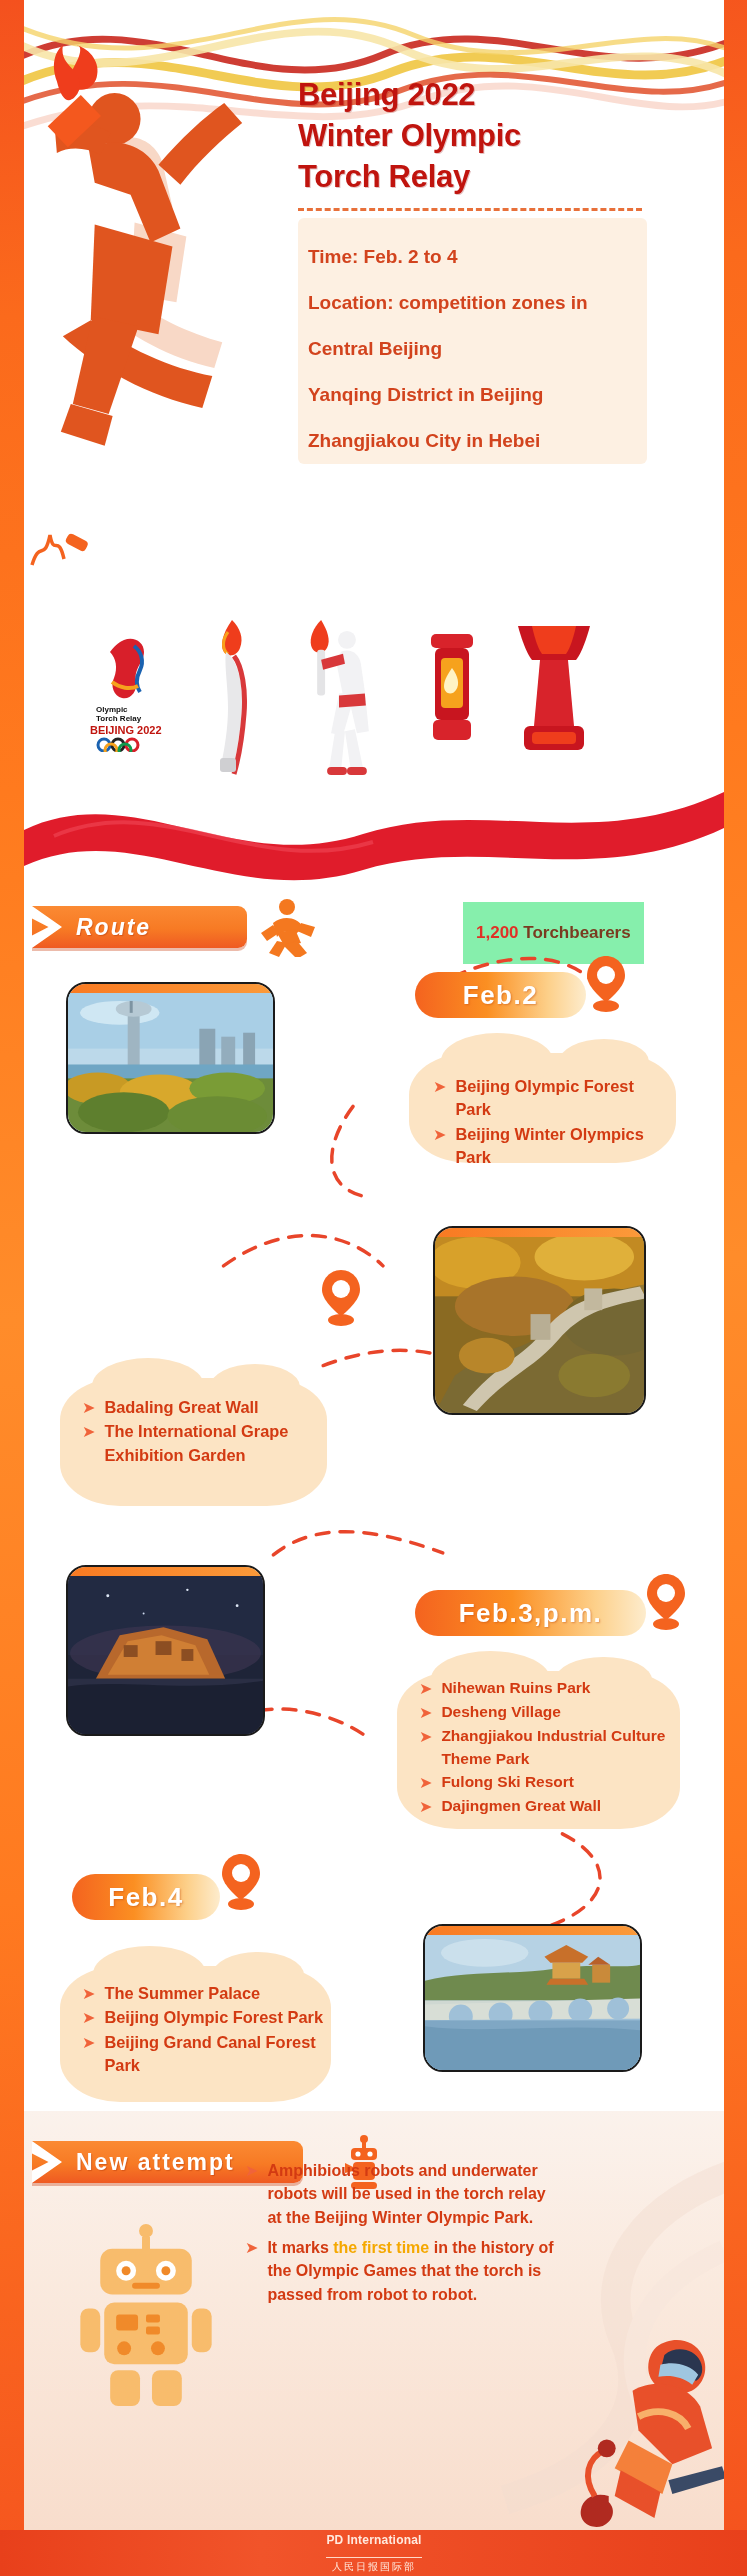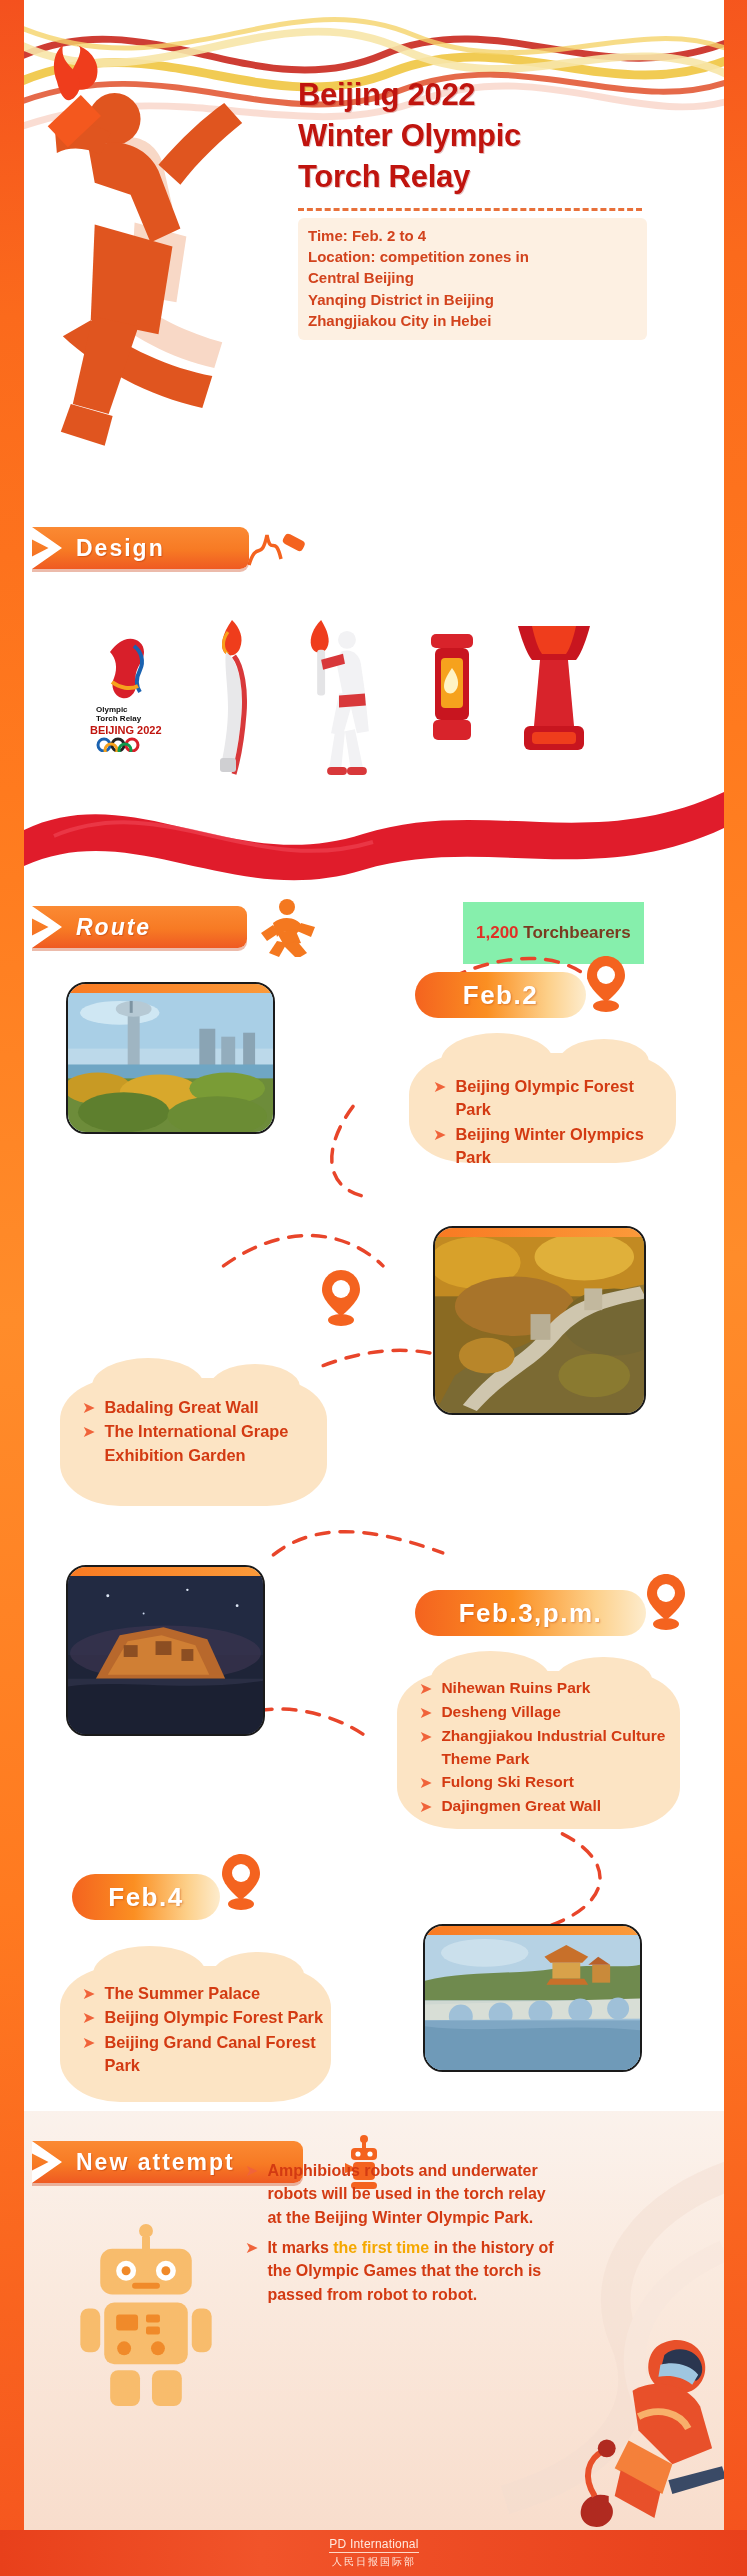--- a/index.html
+++ b/index.html
@@ -27,21 +27,21 @@
   .title-line {
     font-size:31px; font-weight:bold; color:#c0140e; letter-spacing:-0.3px;
     line-height:1.32; text-shadow:1px 1px 0 rgba(150,10,10,.25);
   }
   .dashed-rule {
     margin:10px 0 7px 0; height:0; border-top:3px dashed #e8703a; width:344px;
   }
   .infobox {
     background:#fdf0e2; border-radius:6px; padding:7px 10px 9px 10px; width:349px;
   }
-  .infobox p { color:#d2431d; font-size:15px; font-weight:bold; line-height:1.42; }
+  .infobox p { color:#d2431d; font-size:19px; font-weight:bold; line-height:1.42;margin-top:19px; }
 
   
   .banner-row { position:absolute; display:flex; align-items:center; }
   .banner {
     position:relative; height:42px; display:flex; align-items:center;
     padding:0 26px 0 44px;
     background:linear-gradient(180deg,#fb8a33 0%,#f77a24 55%,#ef5a22 100%);
     border-radius:0 9px 9px 0;
     box-shadow:0 3px 0 rgba(200,60,15,.35);
   }
@@ -113,22 +113,22 @@
   .attempt-text .bullet .txt { font-size:16px; line-height:1.46; }
   .hl { color:#f5a800; }
 
   
   .footer {
     position:absolute; left:0; bottom:0; width:100%; height:46px;
     background:linear-gradient(90deg,#e8401b 0%,#f1542a 35%,#e8401b 100%);
     display:flex; flex-direction:column; align-items:center; justify-content:center;
   }
   .footer .en {
-    color:#ffe9de; font-size:12px; font-weight:normal; letter-spacing:0.2px;
-    border-bottom:1px solid #ffd9c8; padding-bottom:1px; margin-bottom:2px;
+    color:#ffe9de; font-size:12px; font-weight:bold; letter-spacing:0.2px;
+    border-bottom:1px solid #ffd9c8; padding-bottom:10px; margin-bottom:2px;
   }
   .footer .cn { color:#ffe9de; font-size:10px; letter-spacing:2px; }
 </style>
 </head>
 <body>
 
 <div class="page">
 <div class="canvas">
 
   <svg class="waves" viewBox="0 0 702 170" preserveAspectRatio="none">
@@ -176,23 +176,20 @@
         <p>Time: Feb. 2 to 4</p>
         <p>Location:  competition zones in</p>
         <p>Central Beijing</p>
         <p>Yanqing District in Beijing</p>
         <p>Zhangjiakou City in Hebei</p>
       </div>
     </div>
   </div>
 
   <div class="banner-row" style="left:8px; top:525px;">
-    <div class="banner" style="width:217px;">
-      <span class="banner-label">Design</span>
-    </div>
     <svg width="66" height="46" style="margin-left:-6px;" viewBox="0 0 66 46">
       <path d="M6,40 C14,14 18,38 24,10 C28,32 32,8 38,34" stroke="#f4631f" stroke-width="3.5" fill="none"></path>
       <rect x="40" y="12" width="22" height="11" rx="4" fill="#f4631f" transform="rotate(28 51 17)"></rect>
     </svg>
   </div>
 
   <div class="design-strip">
 
     <div class="design-item" style="left:58px; top:36px;">
       <svg width="96" height="118" viewBox="0 0 96 118">

